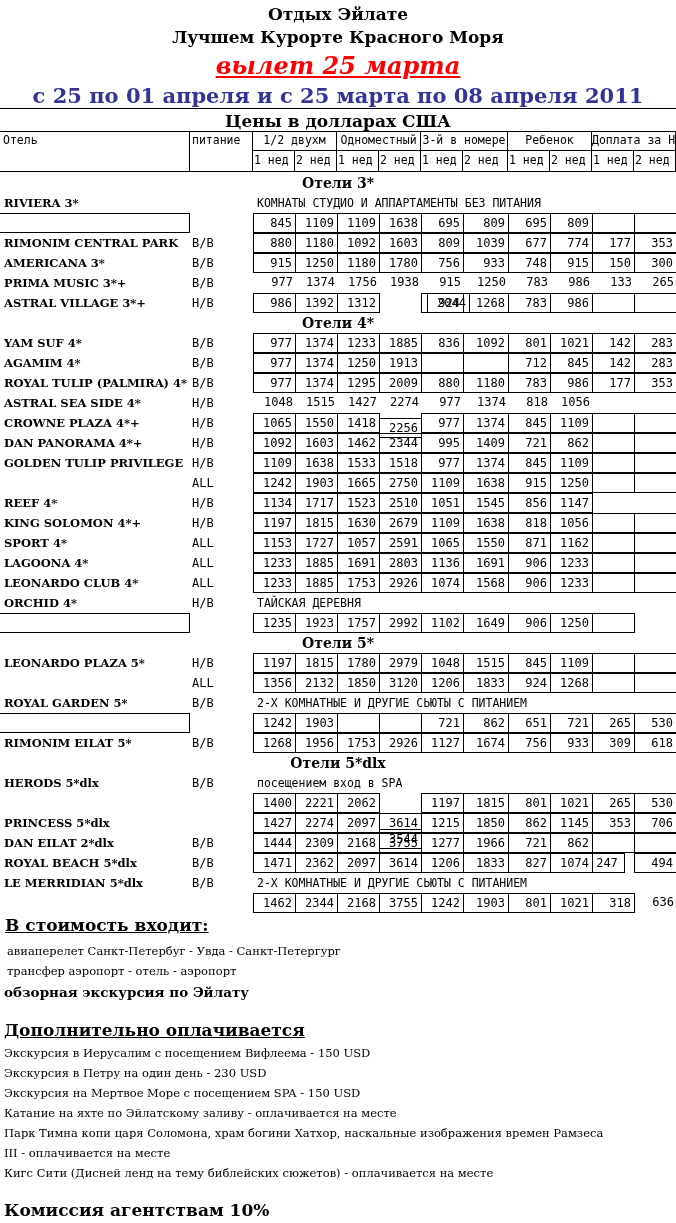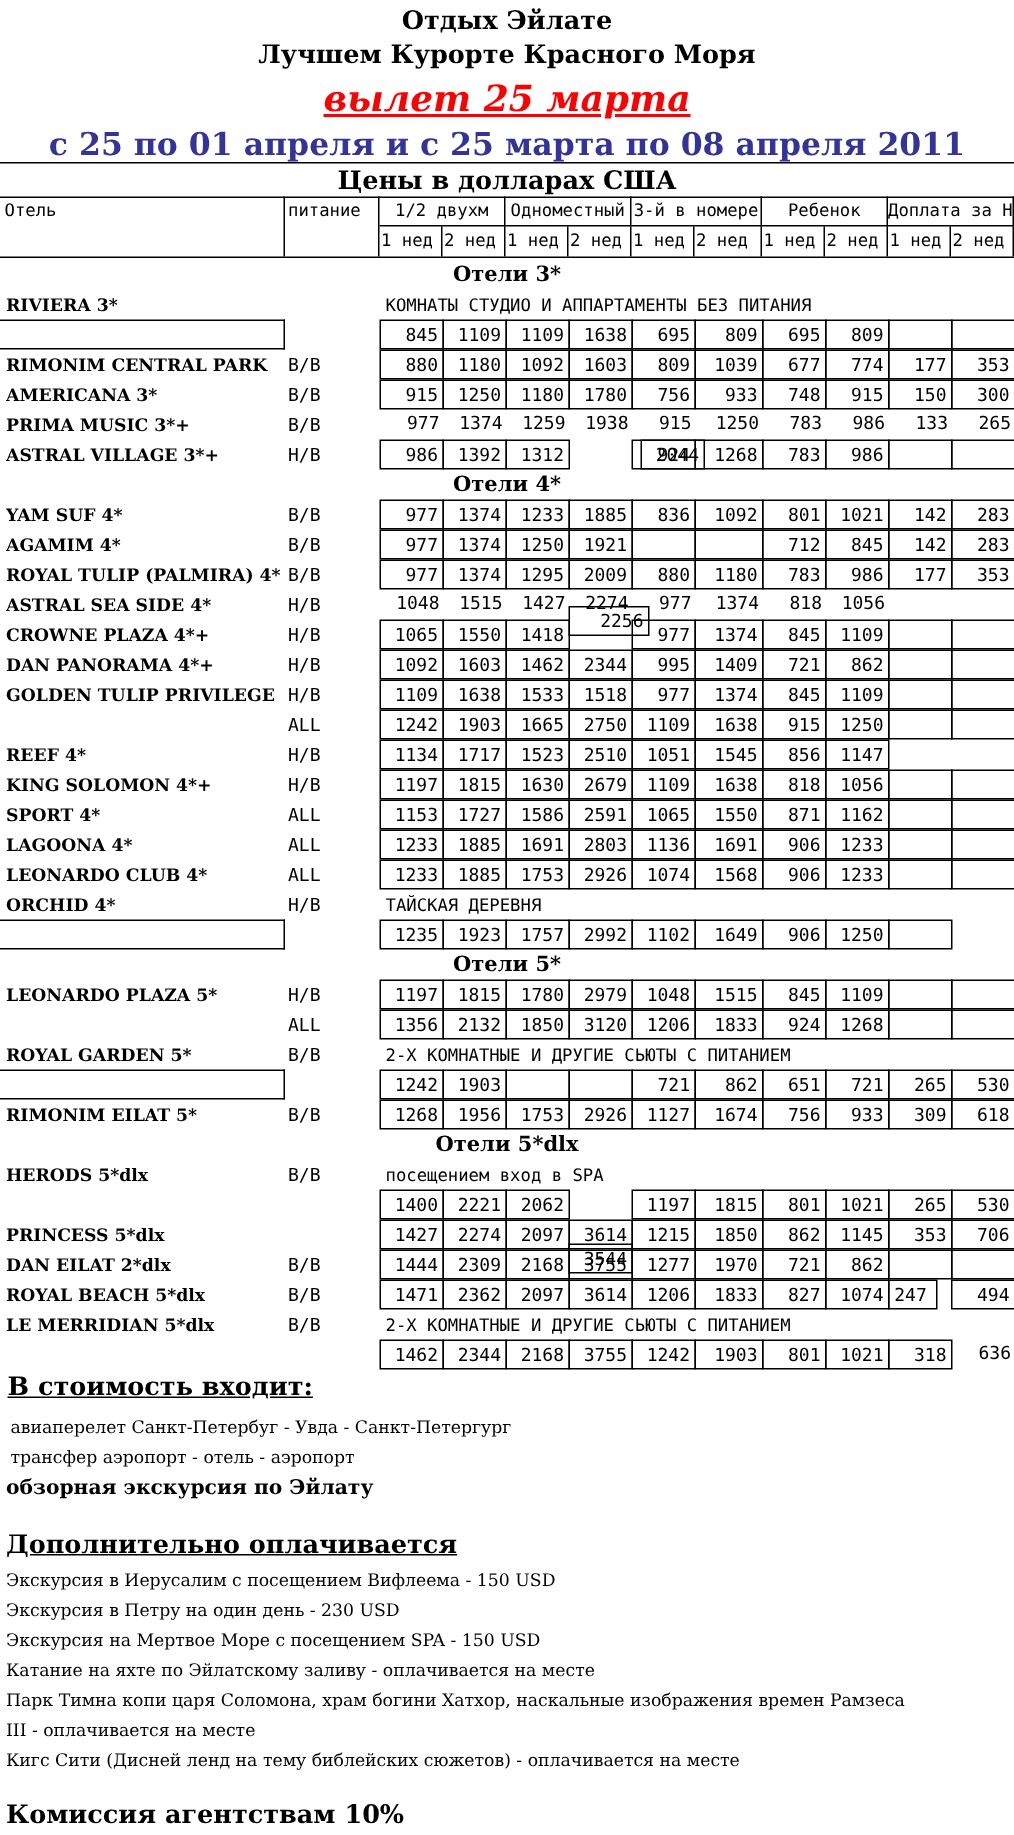--- a/index.html
+++ b/index.html
@@ -98,21 +98,21 @@
     <div class="cell b" style="left:421px;top:253px;width:43px;">756</div>
     <div class="cell b" style="left:463px;top:253px;width:46px;">933</div>
     <div class="cell b" style="left:508px;top:253px;width:43px;">748</div>
     <div class="cell b" style="left:550px;top:253px;width:43px;">915</div>
     <div class="cell b" style="left:592px;top:253px;width:43px;">150</div>
     <div class="cell b" style="left:634px;top:253px;width:43px;">300</div>
     <div class="hotel" style="top:273px">PRIMA MUSIC 3*+</div>
     <div class="meal" style="top:273px">B/B</div>
     <div class="cell" style="left:253px;top:273px;width:43px;">977</div>
     <div class="cell" style="left:295px;top:273px;width:43px;">1374</div>
-    <div class="cell" style="left:337px;top:273px;width:43px;">1259</div>
+    <div class="cell" style="left:337px;top:273px;width:43px;">1756</div>
     <div class="cell" style="left:379px;top:273px;width:43px;">1938</div>
     <div class="cell" style="left:421px;top:273px;width:43px;">915</div>
     <div class="cell" style="left:463px;top:273px;width:46px;">1250</div>
     <div class="cell" style="left:508px;top:273px;width:43px;">783</div>
     <div class="cell" style="left:550px;top:273px;width:43px;">986</div>
     <div class="cell" style="left:592px;top:273px;width:43px;">133</div>
     <div class="cell" style="left:634px;top:273px;width:43px;">265</div>
     <div class="hotel" style="top:293px">ASTRAL VILLAGE 3*+</div>
     <div class="meal" style="top:293px">H/B</div>
     <div class="cell b" style="left:253px;top:293px;width:43px;">986</div>
@@ -136,21 +136,21 @@
     <div class="cell b" style="left:463px;top:333px;width:46px;">1092</div>
     <div class="cell b" style="left:508px;top:333px;width:43px;">801</div>
     <div class="cell b" style="left:550px;top:333px;width:43px;">1021</div>
     <div class="cell b" style="left:592px;top:333px;width:43px;">142</div>
     <div class="cell b" style="left:634px;top:333px;width:43px;">283</div>
     <div class="hotel" style="top:353px">AGAMIM 4*</div>
     <div class="meal" style="top:353px">B/B</div>
     <div class="cell b" style="left:253px;top:353px;width:43px;">977</div>
     <div class="cell b" style="left:295px;top:353px;width:43px;">1374</div>
     <div class="cell b" style="left:337px;top:353px;width:43px;">1250</div>
-    <div class="cell b" style="left:379px;top:353px;width:43px;">1921</div>
+    <div class="cell b" style="left:379px;top:353px;width:43px;">1913</div>
     <div class="cell b" style="left:421px;top:353px;width:43px;"></div>
     <div class="cell b" style="left:463px;top:353px;width:46px;"></div>
     <div class="cell b" style="left:508px;top:353px;width:43px;">712</div>
     <div class="cell b" style="left:550px;top:353px;width:43px;">845</div>
     <div class="cell b" style="left:592px;top:353px;width:43px;">142</div>
     <div class="cell b" style="left:634px;top:353px;width:43px;">283</div>
     <div class="hotel" style="top:373px">ROYAL TULIP (PALMIRA) 4*</div>
     <div class="meal" style="top:373px">B/B</div>
     <div class="cell b" style="left:253px;top:373px;width:43px;">977</div>
     <div class="cell b" style="left:295px;top:373px;width:43px;">1374</div>
@@ -172,21 +172,21 @@
     <div class="cell" style="left:463px;top:393px;width:46px;">1374</div>
     <div class="cell" style="left:508px;top:393px;width:43px;">818</div>
     <div class="cell" style="left:550px;top:393px;width:43px;">1056</div>
     <div class="cell" style="left:592px;top:393px;width:43px;"></div>
     <div class="cell" style="left:634px;top:393px;width:43px;"></div>
     <div class="hotel" style="top:413px">CROWNE PLAZA 4*+</div>
     <div class="meal" style="top:413px">H/B</div>
     <div class="cell b" style="left:253px;top:413px;width:43px;">1065</div>
     <div class="cell b" style="left:295px;top:413px;width:43px;">1550</div>
     <div class="cell b" style="left:337px;top:413px;width:43px;">1418</div>
-    <div class="cell b" style="left:379px;top:404px;width:54px;">2256</div>
+    <div class="cell b" style="left:379px;top:418px;width:43px;">2256</div>
     <div class="cell b" style="left:421px;top:413px;width:43px;">977</div>
     <div class="cell b" style="left:463px;top:413px;width:46px;">1374</div>
     <div class="cell b" style="left:508px;top:413px;width:43px;">845</div>
     <div class="cell b" style="left:550px;top:413px;width:43px;">1109</div>
     <div class="cell b" style="left:592px;top:413px;width:43px;"></div>
     <div class="cell b" style="left:634px;top:413px;width:43px;"></div>
     <div class="hotel" style="top:433px">DAN PANORAMA 4*+</div>
     <div class="meal" style="top:433px">H/B</div>
     <div class="cell b" style="left:253px;top:433px;width:43px;">1092</div>
     <div class="cell b" style="left:295px;top:433px;width:43px;">1603</div>
@@ -240,21 +240,21 @@
     <div class="cell b" style="left:421px;top:513px;width:43px;">1109</div>
     <div class="cell b" style="left:463px;top:513px;width:46px;">1638</div>
     <div class="cell b" style="left:508px;top:513px;width:43px;">818</div>
     <div class="cell b" style="left:550px;top:513px;width:43px;">1056</div>
     <div class="cell b" style="left:592px;top:513px;width:43px;"></div>
     <div class="cell b" style="left:634px;top:513px;width:43px;"></div>
     <div class="hotel" style="top:533px">SPORT 4*</div>
     <div class="meal" style="top:533px">ALL</div>
     <div class="cell b" style="left:253px;top:533px;width:43px;">1153</div>
     <div class="cell b" style="left:295px;top:533px;width:43px;">1727</div>
-    <div class="cell b" style="left:337px;top:533px;width:43px;">1586</div>
+    <div class="cell b" style="left:337px;top:533px;width:43px;">1057</div>
     <div class="cell b" style="left:379px;top:533px;width:43px;">2591</div>
     <div class="cell b" style="left:421px;top:533px;width:43px;">1065</div>
     <div class="cell b" style="left:463px;top:533px;width:46px;">1550</div>
     <div class="cell b" style="left:508px;top:533px;width:43px;">871</div>
     <div class="cell b" style="left:550px;top:533px;width:43px;">1162</div>
     <div class="cell b" style="left:592px;top:533px;width:43px;"></div>
     <div class="cell b" style="left:634px;top:533px;width:43px;"></div>
     <div class="hotel" style="top:553px">LAGOONA 4*</div>
     <div class="meal" style="top:553px">ALL</div>
     <div class="cell b" style="left:253px;top:553px;width:43px;">1233</div>
@@ -367,21 +367,21 @@
     <div class="cell b" style="left:550px;top:813px;width:43px;">1145</div>
     <div class="cell b" style="left:592px;top:813px;width:43px;">353</div>
     <div class="cell b" style="left:634px;top:813px;width:43px;">706</div>
     <div class="hotel" style="top:833px">DAN EILAT 2*dlx</div>
     <div class="meal" style="top:833px">B/B</div>
     <div class="cell b" style="left:253px;top:833px;width:43px;">1444</div>
     <div class="cell b" style="left:295px;top:833px;width:43px;">2309</div>
     <div class="cell b" style="left:337px;top:833px;width:43px;">2168</div>
     <div class="cell b" style="left:379px;top:833px;width:43px;">3755</div>
     <div class="cell b" style="left:421px;top:833px;width:43px;">1277</div>
-    <div class="cell b" style="left:463px;top:833px;width:46px;">1970</div>
+    <div class="cell b" style="left:463px;top:833px;width:46px;">1966</div>
     <div class="cell b" style="left:508px;top:833px;width:43px;">721</div>
     <div class="cell b" style="left:550px;top:833px;width:43px;">862</div>
     <div class="cell b" style="left:592px;top:833px;width:43px;"></div>
     <div class="cell b" style="left:634px;top:833px;width:43px;"></div>
     <div class="hotel" style="top:853px">ROYAL BEACH 5*dlx</div>
     <div class="meal" style="top:853px">B/B</div>
     <div class="cell b" style="left:253px;top:853px;width:43px;">1471</div>
     <div class="cell b" style="left:295px;top:853px;width:43px;">2362</div>
     <div class="cell b" style="left:337px;top:853px;width:43px;">2097</div>
     <div class="cell b" style="left:379px;top:853px;width:43px;">3614</div>

